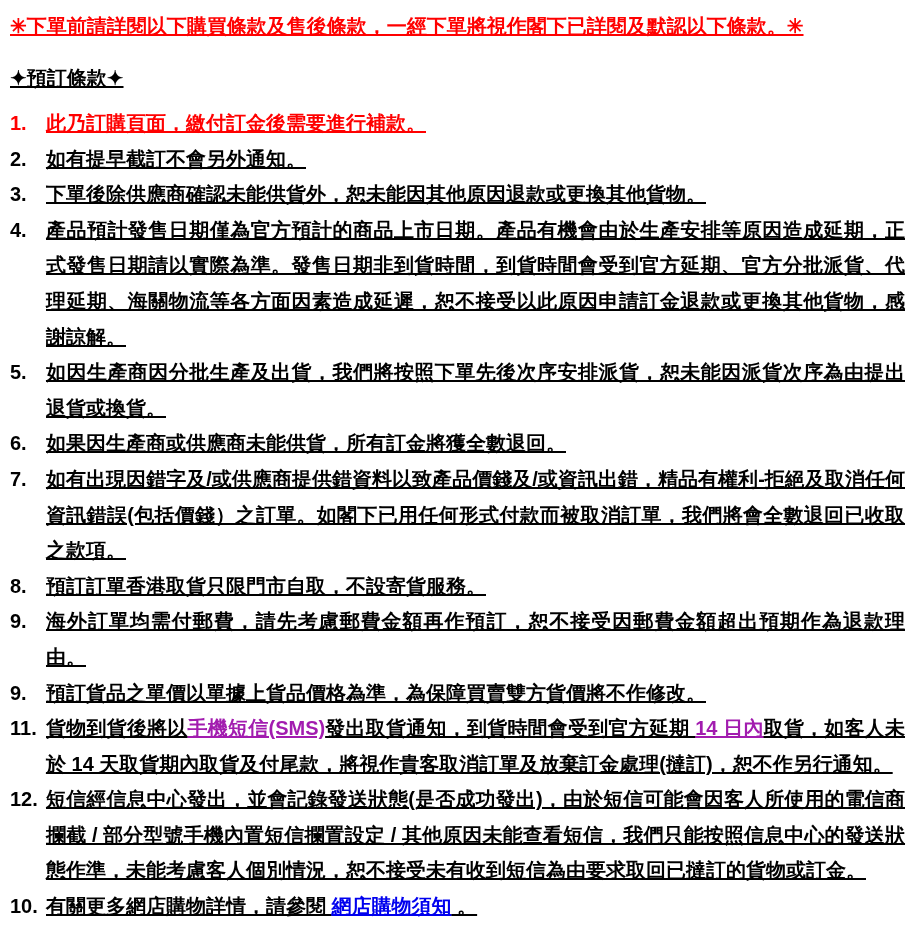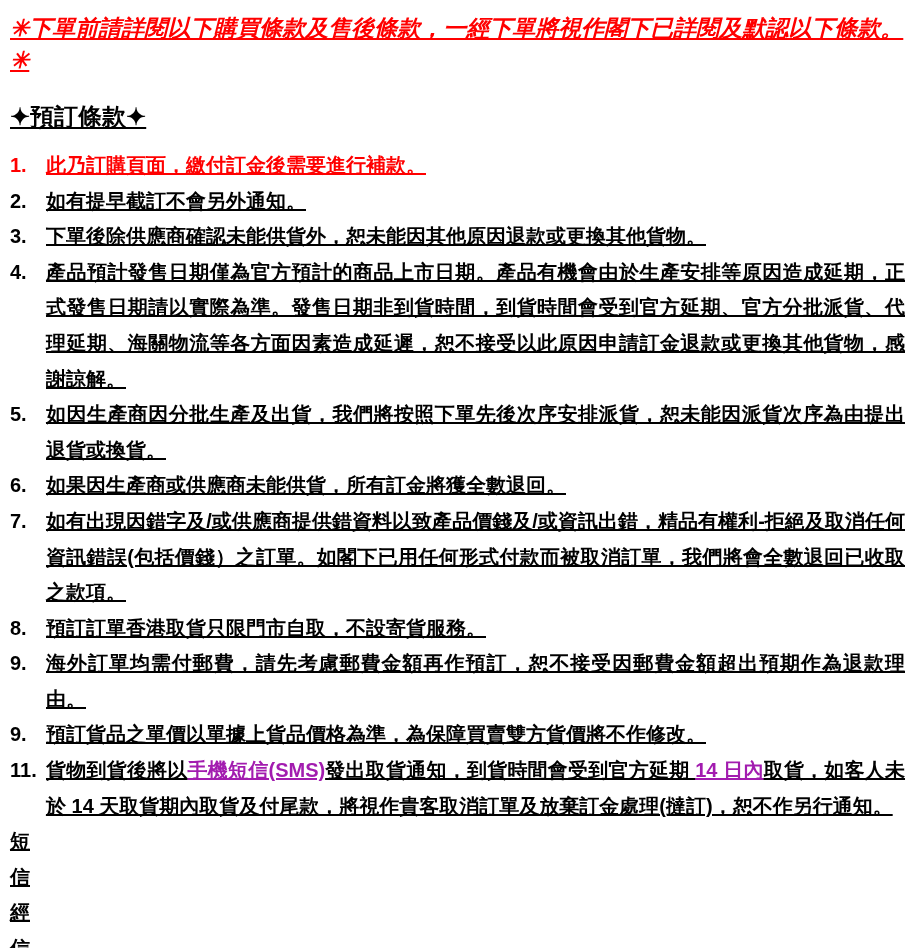--- a/index.html
+++ b/index.html
@@ -14,30 +14,29 @@
     font-family: "Liberation Sans", sans-serif;
     font-weight: 700;
     color: #000000;
   }
   .page {
     padding: 8px 8px 0 10px;
     font-size: 20px;
   }
   .header {
     margin: 4px 0 0 0;
-    font-size: 23px;
+    font-size: 20px;
     line-height: 1.4;
     color: #ff0000;
     text-decoration: underline;
     font-weight: 700;
-    font-style: italic;
   }
   .section-title {
     margin: 24px 0 14px 0;
-    font-size: 24px;
+    font-size: 20px;
     line-height: 1.4;
     color: #000000;
     text-decoration: underline;
     font-weight: 700;
   }
   .terms-list {
     margin: 0;
   }
   .term {
     display: grid;
@@ -113,20 +112,21 @@
       </div>
       <div class="term">
         <span class="term-number">9.</span>
         <span class="term-text"><span>預訂貨品之單價以單據上貨品價格為準，為保障買賣雙方貨價將不作修改。</span></span>
       </div>
       <div class="term">
         <span class="term-number">11.</span>
         <span class="term-text"><span>貨物到貨後將以</span><span class="hl">手機短信(SMS)</span><span>發出取貨通知，到貨時間會受到官方延期 </span><span class="hl">14 日內</span><span>取貨，如客人未於 14 天取貨期內取貨及付尾款，將視作貴客取消訂單及放棄訂金處理(撻訂)，恕不作另行通知。</span></span>
       </div>
       <div class="term">
+        <span class="term-number">12.</span>
         <span class="term-text"><span>短信經信息中心發出，並會記錄發送狀態(是否成功發出)，由於短信可能會因客人所使用的電信商攔截 / 部分型號手機內置短信攔置設定 / 其他原因未能查看短信，我們只能按照信息中心的發送狀態作準，未能考慮客人個別情況，恕不接受未有收到短信為由要求取回已撻訂的貨物或訂金。</span></span>
       </div>
       <div class="term">
         <span class="term-number">10.</span>
         <span class="term-text"><span>有關更多網店購物詳情，請參閱 </span><a class="term-link" href="#">網店購物須知</a><span> 。</span></span>
       </div>
     </div>
 </div>
 
 </body></html>

